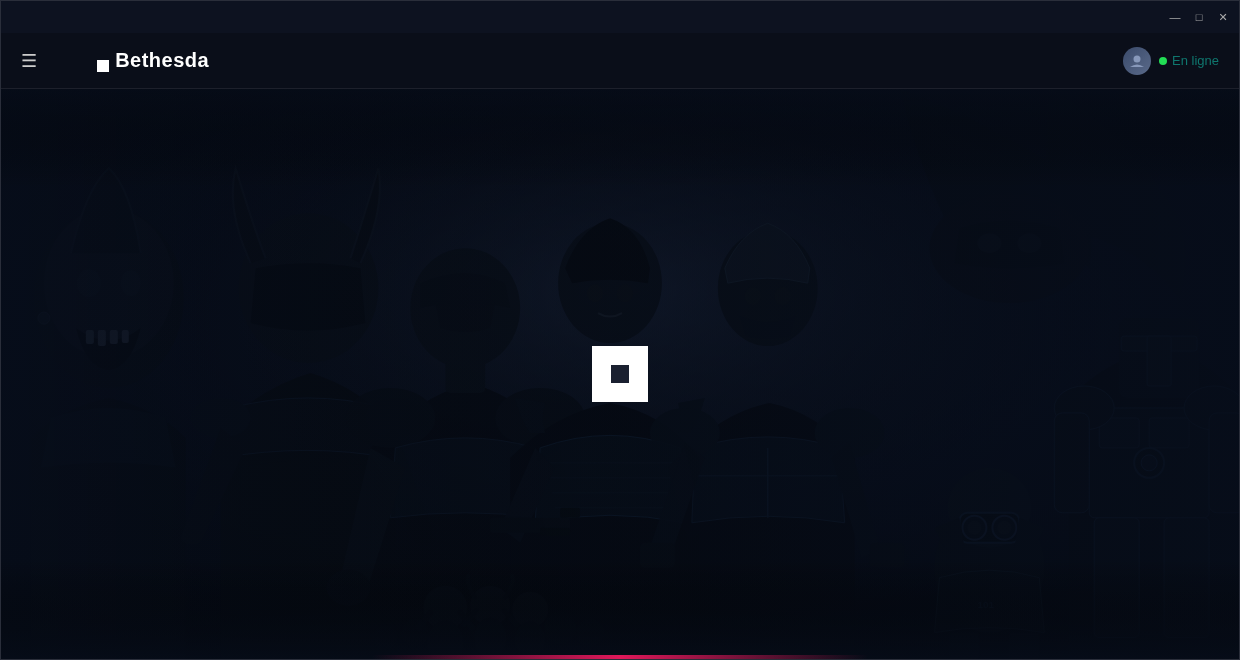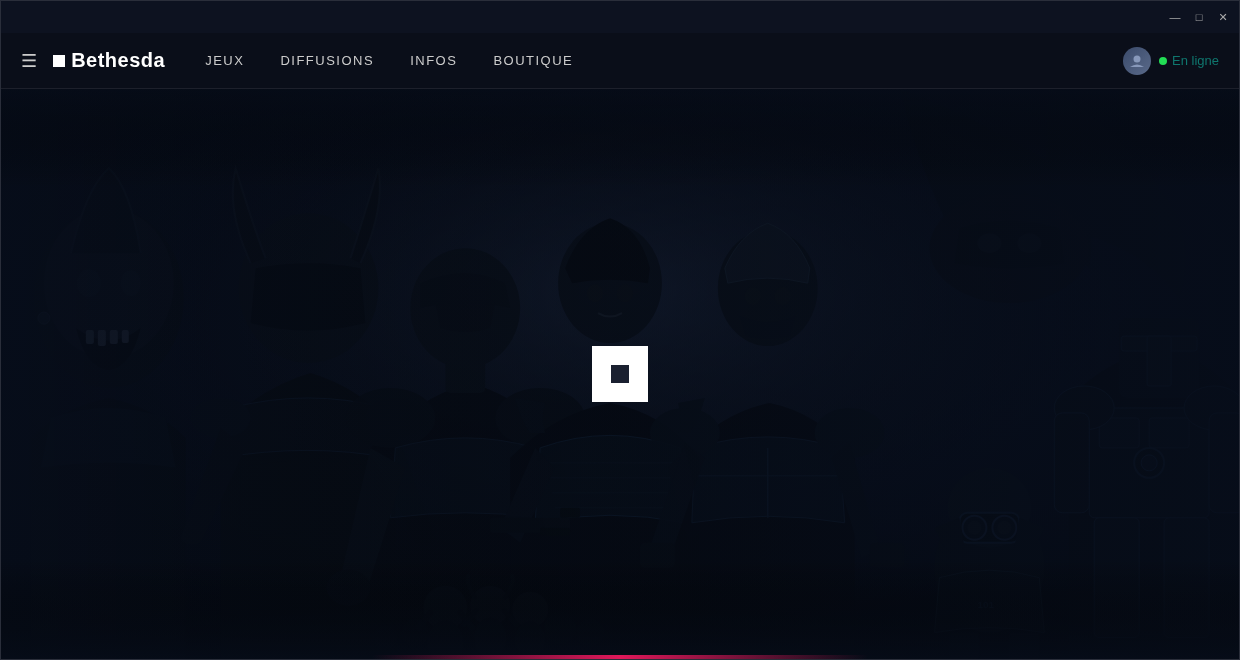--- a/index.html
+++ b/index.html
@@ -66,22 +66,23 @@
 
     #menu-icon {
       color: #ccc;
       font-size: 18px;
       cursor: pointer;
       margin-right: 16px;
     }
 
     #logo-area {
       display: flex;
-      align-items: center;
+      align-items: flex-end;
       margin-right: 40px;
+      margin-left: 44px;
     }
 
     #logo-square {
       width: 12px;
       height: 12px;
       background: white;
       margin-right: 6px;
     }
 
     #logo-text {
@@ -212,26 +213,20 @@
   </div>
 
   <nav id="navbar">
     <div id="menu-icon">☰</div>
 
     <div id="logo-area">
       <div id="logo-square"></div>
       <span id="logo-text">Bethesda</span>
     </div>
 
-    <div id="nav-links">
-      <span class="nav-link">JEUX</span>
-      <span class="nav-link">DIFFUSIONS</span>
-      <span class="nav-link">INFOS</span>
-      <span class="nav-link">BOUTIQUE</span>
-    </div>
 
     <div id="user-area">
       <div id="user-avatar">
         <svg width="16" height="16" viewBox="0 0 16 16">
           <circle cx="8" cy="6" r="3.5" fill="#8899bb"></circle>
           <path d="M1 14 Q8 9 15 14" fill="#8899bb"></path>
         </svg>
       </div>
       <div id="online-indicator">
         <div id="online-dot"></div>

